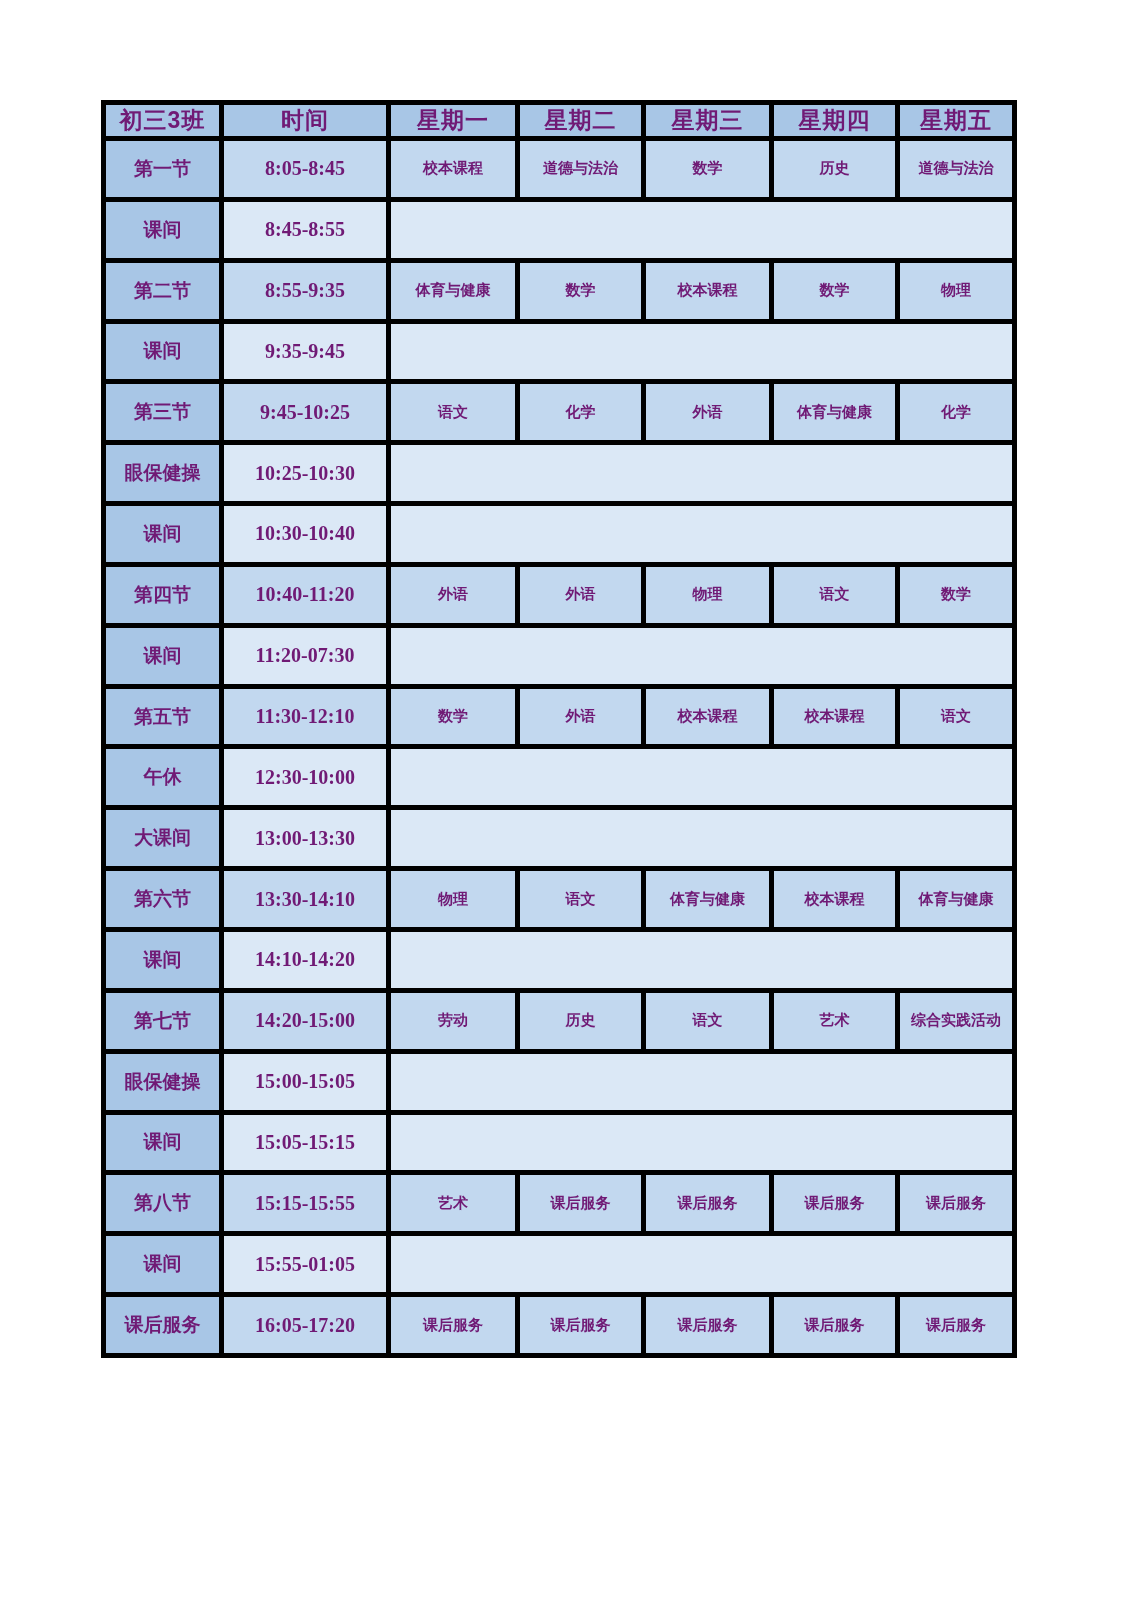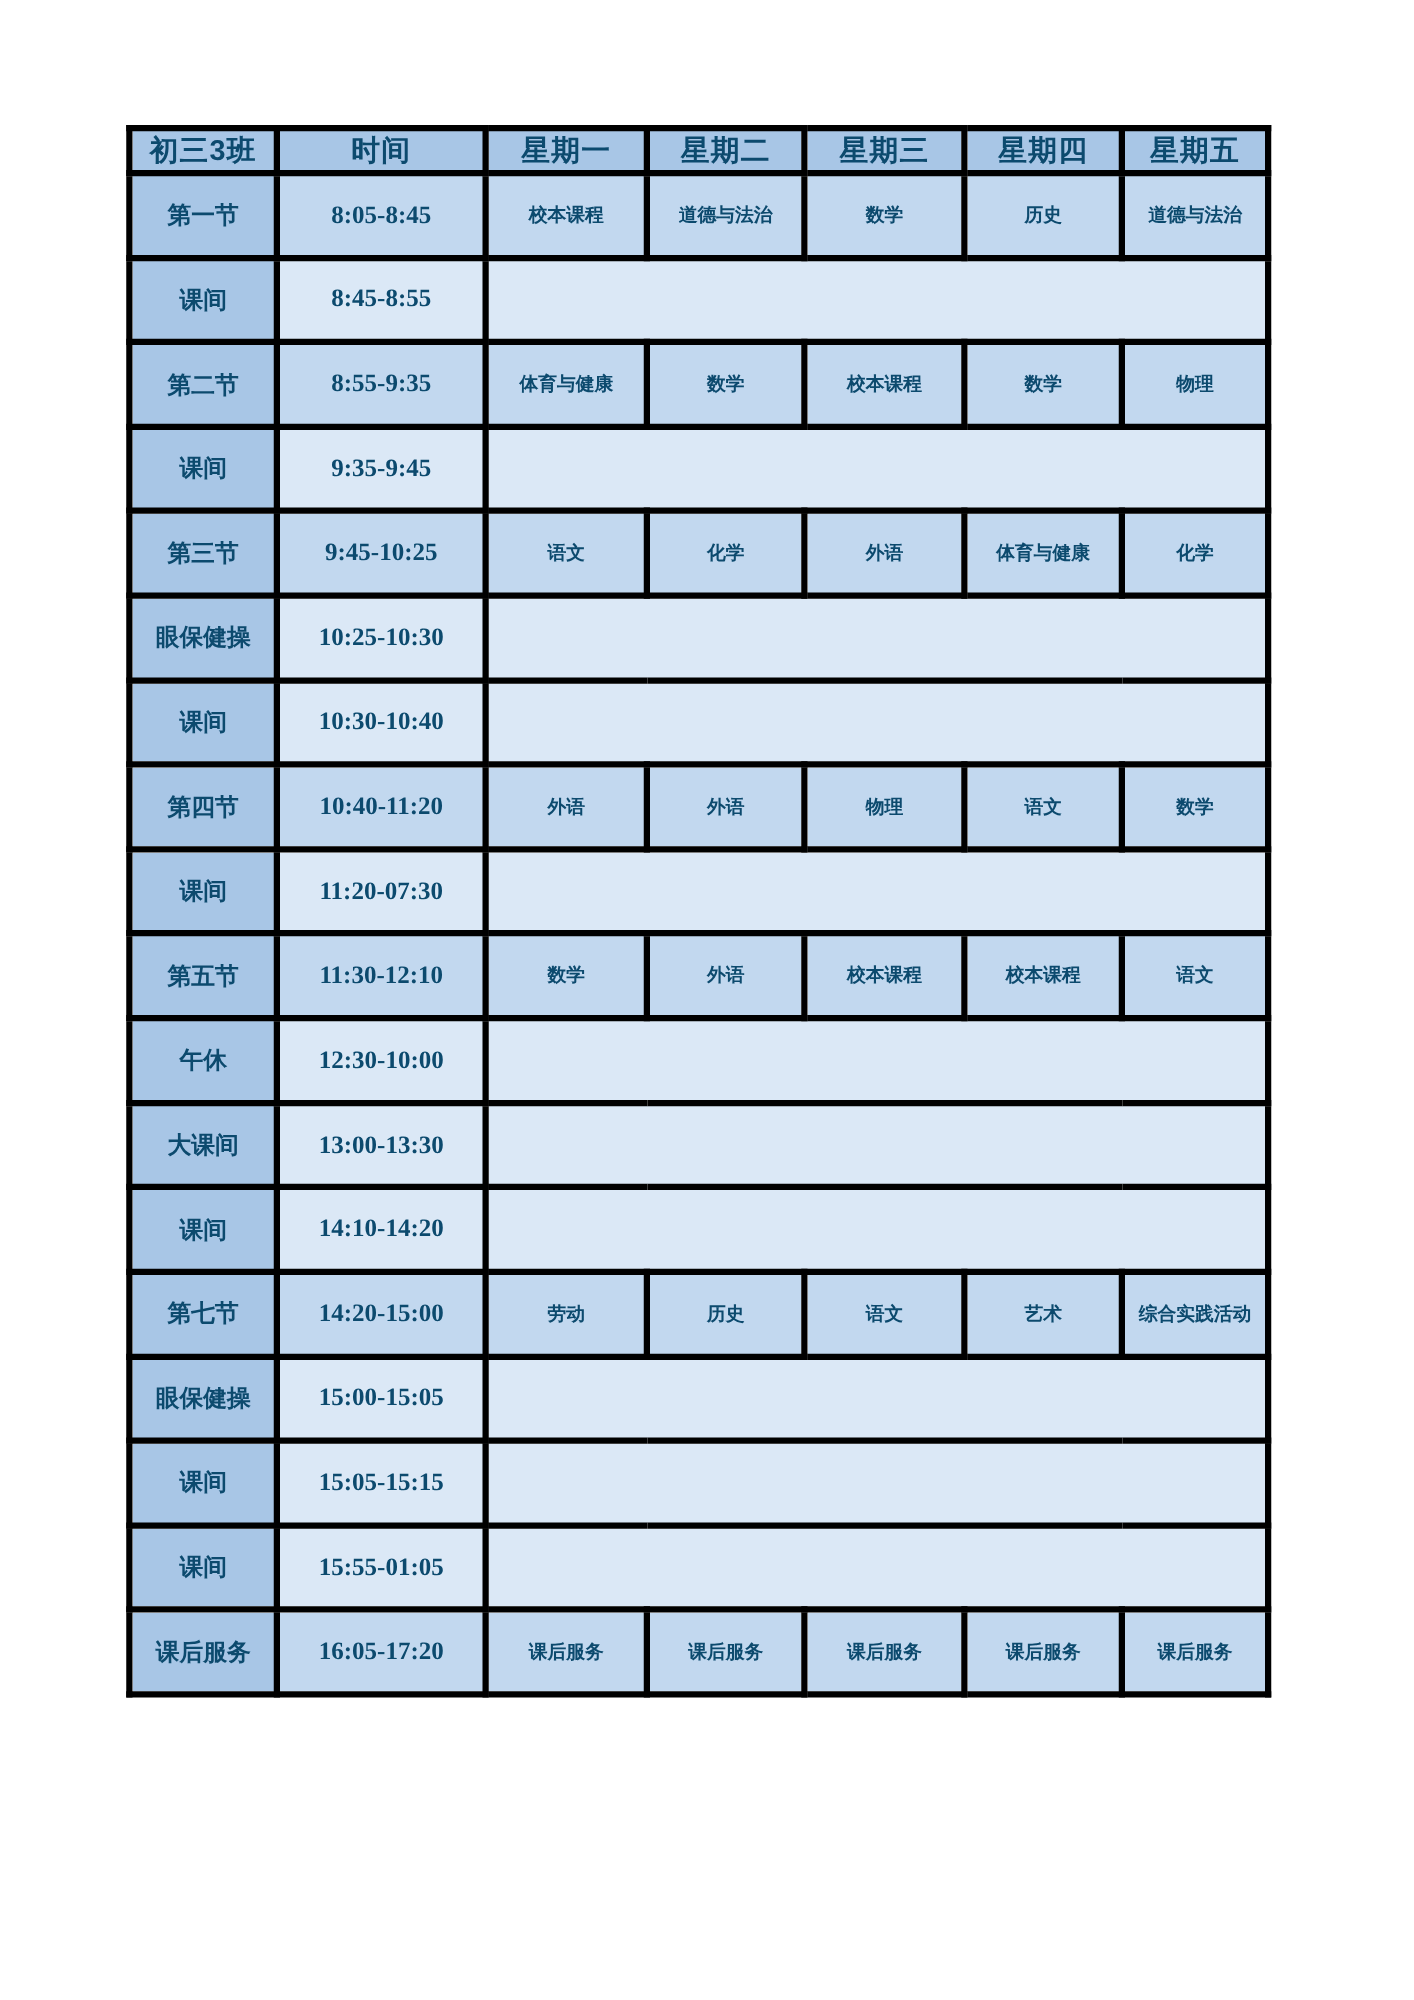--- a/index.html
+++ b/index.html
@@ -6,21 +6,21 @@
     margin: 0;
     padding: 0;
     background: #ffffff;
   }
   #page {
     position: relative;
     width: 1131px;
     height: 1384px;
     background: #ffffff;
     font-family: "Liberation Sans", sans-serif;
-    color: #0c4a6e;
+    color: #701a75;
   }
   table.timetable {
     position: absolute;
     left: 101px;
     top: 100px;
     width: 911px;
     height: 1258px;
     border-collapse: collapse;
     table-layout: fixed;
   }
@@ -157,20 +157,29 @@
           <td class="label-cell c-med">午休</td>
           <td class="time-cell c-lightest">12:30-10:00</td>
           <td colspan="5" class="break-cell c-lightest"></td>
         </tr>
         <tr>
           <td class="label-cell c-med">大课间</td>
           <td class="time-cell c-lightest">13:00-13:30</td>
           <td colspan="5" class="break-cell c-lightest"></td>
         </tr>
         <tr>
+          <td class="label-cell c-med">第六节</td>
+          <td class="time-cell c-light">13:30-14:10</td>
+          <td class="subject-cell c-light">物理</td>
+          <td class="subject-cell c-light">语文</td>
+          <td class="subject-cell c-light">体育与健康</td>
+          <td class="subject-cell c-light">校本课程</td>
+          <td class="subject-cell c-light">体育与健康</td>
+        </tr>
+        <tr>
           <td class="label-cell c-med">课间</td>
           <td class="time-cell c-lightest">14:10-14:20</td>
           <td colspan="5" class="break-cell c-lightest"></td>
         </tr>
         <tr>
           <td class="label-cell c-med">第七节</td>
           <td class="time-cell c-light">14:20-15:00</td>
           <td class="subject-cell c-light">劳动</td>
           <td class="subject-cell c-light">历史</td>
           <td class="subject-cell c-light">语文</td>
@@ -179,20 +188,29 @@
         </tr>
         <tr>
           <td class="label-cell c-med">眼保健操</td>
           <td class="time-cell c-lightest">15:00-15:05</td>
           <td colspan="5" class="break-cell c-lightest"></td>
         </tr>
         <tr>
           <td class="label-cell c-med">课间</td>
           <td class="time-cell c-lightest">15:05-15:15</td>
           <td colspan="5" class="break-cell c-lightest"></td>
+        </tr>
+        <tr>
+          <td class="label-cell c-med">第八节</td>
+          <td class="time-cell c-light">15:15-15:55</td>
+          <td class="subject-cell c-light">艺术</td>
+          <td class="subject-cell c-light">课后服务</td>
+          <td class="subject-cell c-light">课后服务</td>
+          <td class="subject-cell c-light">课后服务</td>
+          <td class="subject-cell c-light">课后服务</td>
         </tr>
         <tr>
           <td class="label-cell c-med">课间</td>
           <td class="time-cell c-lightest">15:55-01:05</td>
           <td colspan="5" class="break-cell c-lightest"></td>
         </tr>
         <tr>
           <td class="label-cell c-med">课后服务</td>
           <td class="time-cell c-light">16:05-17:20</td>
           <td class="subject-cell c-light">课后服务</td>

